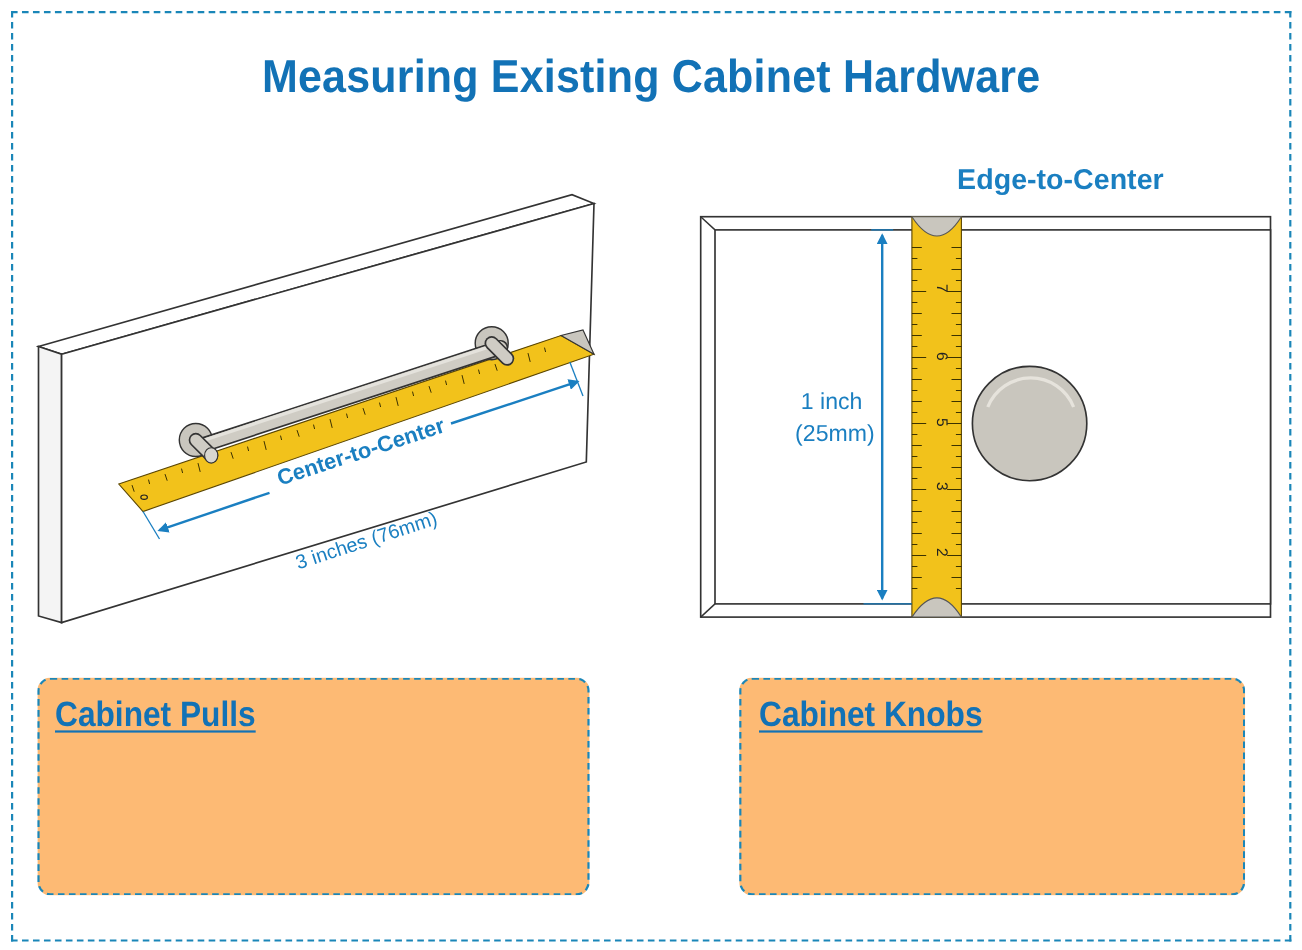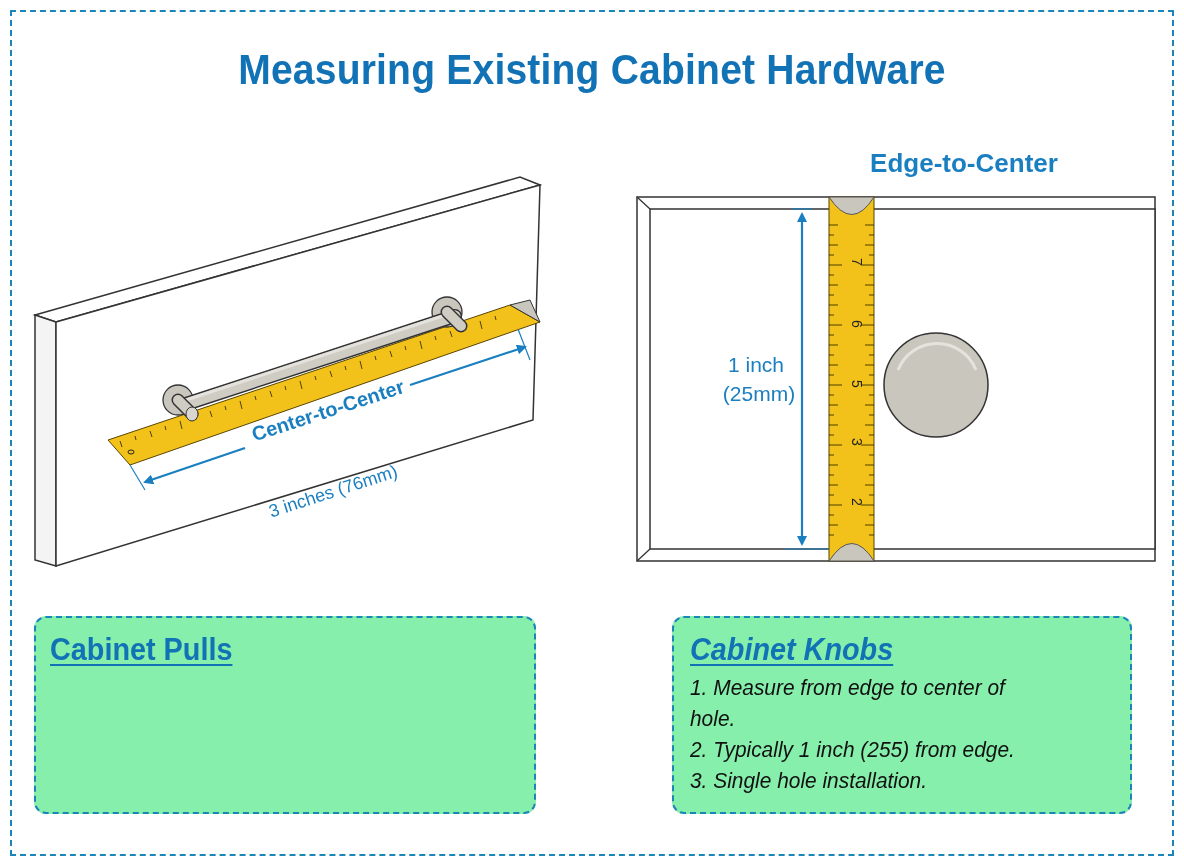--- a/index.html
+++ b/index.html
@@ -1,20 +1,20 @@
 <!DOCTYPE html>
 <html><head>
 <meta charset="utf-8">
 <style>
   html, body { margin:0; padding:0; background:#ffffff; }
   body { width:1184px; height:864px; position:relative; overflow:hidden; font-family:"Liberation Sans", sans-serif; }
   .frame { position:absolute; left:10px; top:10px; width:1164px; height:846px; border:2px dashed #1a86b8; box-sizing:border-box; }
   .title { position:absolute; left:0; top:46px; width:1184px; text-align:center; font-family:"Liberation Sans", sans-serif; font-weight:bold; font-size:42px; color:#1272b6; letter-spacing:0.2px; transform:scaleX(0.93); }
   .diagram-svg { position:absolute; left:0; top:0; }
-  .card { position:absolute; border:2px dashed #1a86b8; border-radius:12px; box-sizing:border-box; background:#86efac; }
+  .card { position:absolute; border:2px dashed #1a86b8; border-radius:12px; box-sizing:border-box; background:#fdba74; }
   .card-title { font-family:"Liberation Sans", sans-serif; font-weight:bold; font-size:32px; color:#1272b6; text-decoration:underline; text-decoration-thickness:2px; text-underline-offset:4px; display:inline-block; transform:scaleX(0.9); transform-origin:left; margin:0; line-height:38px; }
   .card-list { margin:4px 0 0 0; padding:0; list-style:none; }
   .card-list li { font-family:"Liberation Sans", sans-serif; font-size:22px; color:#111; line-height:31px; transform:scaleX(0.95); transform-origin:left; }
   .gap { height:31px; }
   .svg-text-blue { fill:#1a7fc1; font-family:"Liberation Sans", sans-serif; }
 </style>
 </head>
 <body>
 
 <div class="frame"></div>
@@ -205,21 +205,15 @@
 
     <text class="svg-text-blue" x="756" y="372" font-size="21" text-anchor="middle">1 inch</text>
     <text class="svg-text-blue" x="759" y="401" font-size="21" text-anchor="middle">(25mm)</text>
   </g>
 </svg>
 
 <div class="card" style="left:34px; top:616px; width:502px; height:198px; padding:12px 14px;">
   <h2 class="card-title">Cabinet Pulls</h2>
 </div>
 
-<div class="card" style="left:672px; top:616px; width:460px; height:198px; padding:12px 16px;font-style:italic;">
+<div class="card" style="left:672px; top:616px; width:460px; height:198px; padding:12px 16px;">
   <h2 class="card-title">Cabinet Knobs</h2>
-  <ul class="card-list">
-    <li>1. Measure from edge to center of</li>
-    <li>hole.</li>
-    <li>2. Typically 1 inch (255) from edge.</li>
-    <li>3. Single hole installation.</li>
-  </ul>
 </div>
 
 </body></html>

